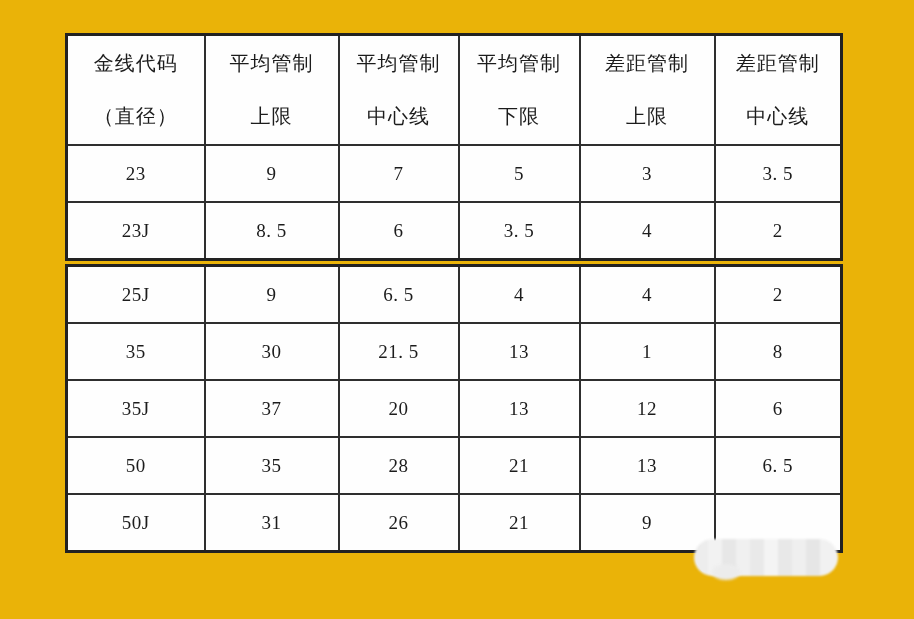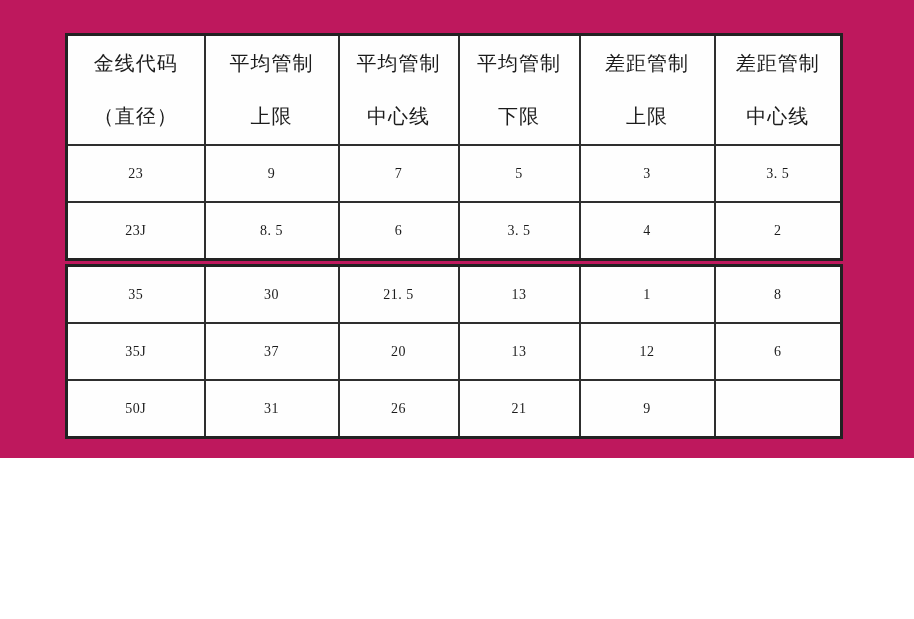--- a/index.html
+++ b/index.html
@@ -1,20 +1,20 @@
 <!DOCTYPE html>
 <html><head>
 <meta charset="utf-8">
 <style>
   html, body { margin: 0; padding: 0; background: #ffffff; }
   .page {
     position: relative;
     width: 914px;
-    height: 458px;
-    background: #be185d;
+    height: 619px;
+    background: #eab308;
     font-family: "Liberation Serif", "DejaVu Serif", serif;
     color: #1c1c1c;
     overflow: hidden;
   }
   .table-wrap {
     position: absolute;
     left: 65px;
     top: 33px;
     width: 775px;
   }
@@ -40,21 +40,21 @@
   .hcell-inner {
     display: flex;
     flex-direction: column;
     align-items: center;
     justify-content: center;
     gap: 26px;
     height: 100%;
     letter-spacing: 1px;
   }
   td {
-    font-size: 14px;
+    font-size: 19px;
     height: 55px;
     letter-spacing: 0.5px;
   }
   
   .wm-blob {
     position: absolute;
     left: 694px;
     top: 539px;
     width: 144px;
     height: 37px;
@@ -165,36 +165,52 @@
       <colgroup>
         <col style="width:138px">
           <col style="width:134px">
           <col style="width:120px">
         <col style="width:121px">
           <col style="width:135px">
           <col style="width:127px">
       </colgroup>
       <tbody>
         <tr>
+          <td>25J</td>
+          <td>9</td>
+          <td>6. 5</td>
+          <td>4</td>
+          <td>4</td>
+          <td>2</td>
+        </tr>
+        <tr>
           <td>35</td>
           <td>30</td>
           <td>21. 5</td>
           <td>13</td>
           <td>1</td>
           <td>8</td>
         </tr>
         <tr>
           <td>35J</td>
           <td>37</td>
           <td>20</td>
           <td>13</td>
           <td>12</td>
           <td>6</td>
         </tr>
         <tr>
+          <td>50</td>
+          <td>35</td>
+          <td>28</td>
+          <td>21</td>
+          <td>13</td>
+          <td>6. 5</td>
+        </tr>
+        <tr>
           <td>50J</td>
           <td>31</td>
           <td>26</td>
           <td>21</td>
           <td>9</td>
           <td></td>
         </tr>
       </tbody>
     </table>
   </div>

